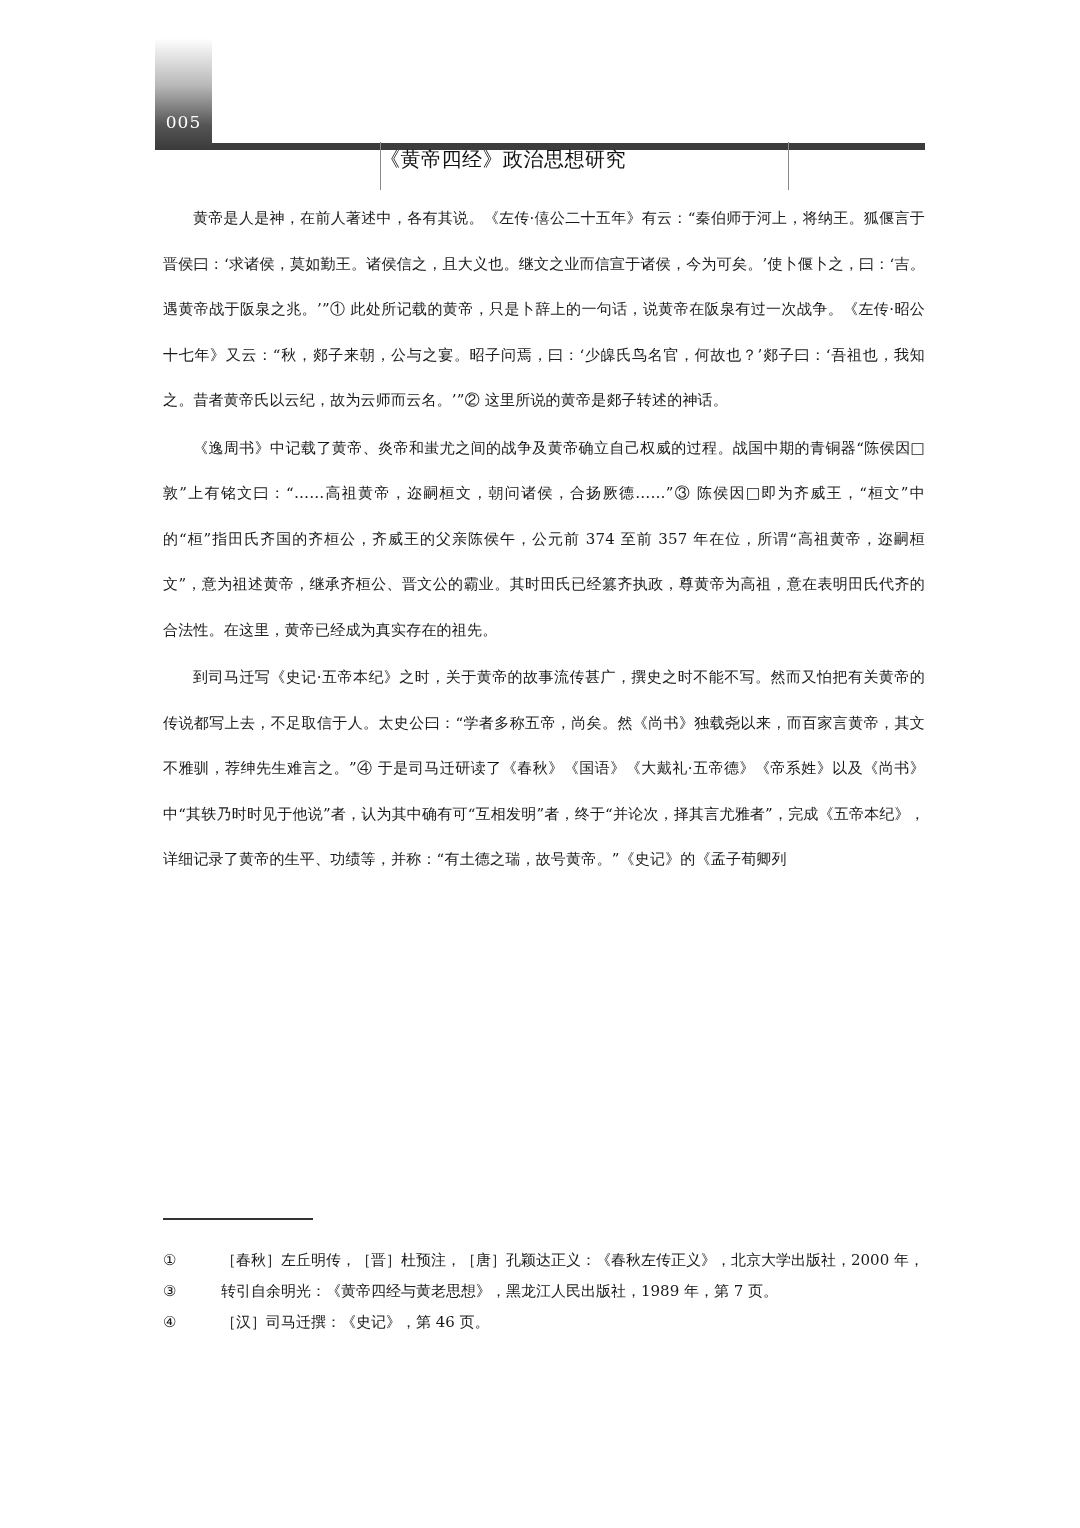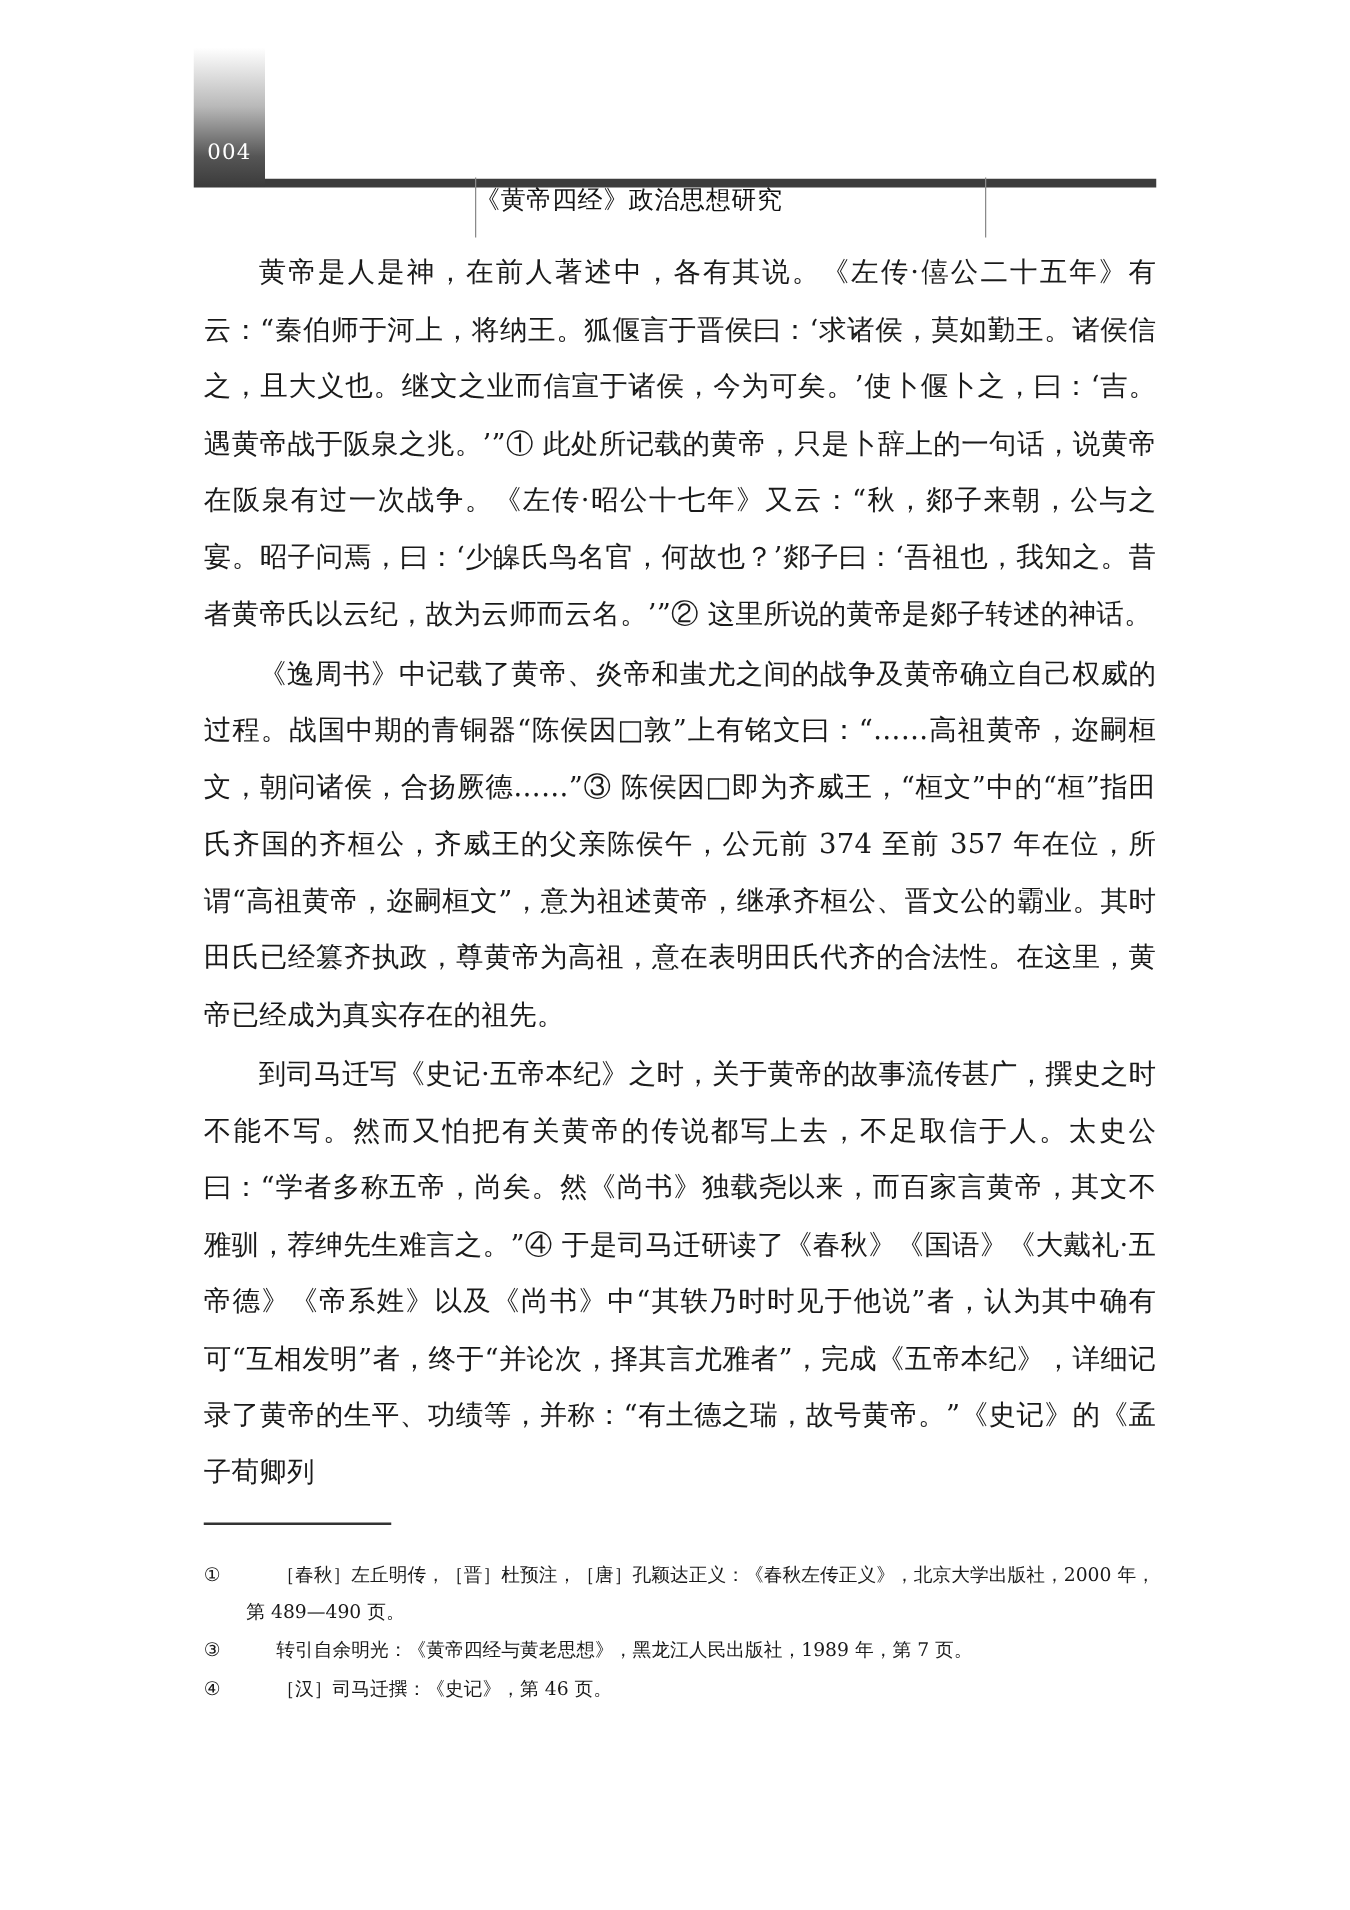--- a/index.html
+++ b/index.html
@@ -78,21 +78,21 @@
 
   
   .body-col {
     position: absolute;
     left: 163px;
     top: 196px;
     width: 762px;
   }
   p.para {
     margin: 0 0 2px 0;
-    font-size: 22px;
+    font-size: 15px;
     line-height: 45.5px;
     text-align: justify;
     text-justify: inter-character;
     text-indent: 2em;
     letter-spacing: 0.2px;
     font-family: "DejaVu Serif", "Liberation Serif", serif;
   }
 
   
   .footnote-rule {
@@ -129,21 +129,21 @@
     padding-left: 34px;
   }
 </style>
 </head>
 <body>
 
 <div class="page">
 
   <div class="header">
     <div class="folio-block"></div>
-    <div class="folio-num">004</div>
+    <div class="folio-num">005</div>
     <div class="header-rule"></div>
     <div class="header-tick tick-left"></div>
     <div class="header-tick tick-right"></div>
     <div class="header-title">《黄帝四经》政治思想研究</div>
   </div>
 
   <div class="body-col">
     <p class="para">
       <span>黄帝是人是神，在前人著述中，各有其说。《左传·僖公二十五年》有云：“秦伯师于河上，将纳王。狐偃言于晋侯曰：‘求诸侯，莫如勤王。诸侯信之，且大义也。继文之业而信宣于诸侯，今为可矣。’使卜偃卜之，曰：‘吉。遇黄帝战于阪泉之兆。’”① 此处所记载的黄帝，只是卜辞上的一句话，说黄帝在阪泉有过一次战争。《左传·昭公十七年》又云：“秋，郯子来朝，公与之宴。昭子问焉，曰：‘少皞氏鸟名官，何故也？’郯子曰：‘吾祖也，我知之。昔者黄帝氏以云纪，故为云师而云名。’”② 这里所说的黄帝是郯子转述的神话。</span>
     </p>
@@ -153,21 +153,20 @@
     <p class="para">
       <span>到司马迁写《史记·五帝本纪》之时，关于黄帝的故事流传甚广，撰史之时不能不写。然而又怕把有关黄帝的传说都写上去，不足取信于人。太史公曰：“学者多称五帝，尚矣。然《尚书》独载尧以来，而百家言黄帝，其文不雅驯，荐绅先生难言之。”④ 于是司马迁研读了《春秋》《国语》《大戴礼·五帝德》《帝系姓》以及《尚书》中“其轶乃时时见于他说”者，认为其中确有可“互相发明”者，终于“并论次，择其言尤雅者”，完成《五帝本纪》，详细记录了黄帝的生平、功绩等，并称：“有土德之瑞，故号黄帝。”《史记》的《孟子荀卿列</span>
     </p>
   </div>
 
   <div class="footnote-rule"></div>
 
   <div class="footnotes">
     <div class="fn-item">
       <span class="fn-marker">①</span><span class="fn-text">［春秋］左丘明传，［晋］杜预注，［唐］孔颖达正义：《春秋左传正义》，北京大学出版社，2000 年，</span>
-      <span class="fn-cont">第 489—490 页。</span>
     </div>
     <div class="fn-item">
       <span class="fn-marker">③</span><span class="fn-text">转引自余明光：《黄帝四经与黄老思想》，黑龙江人民出版社，1989 年，第 7 页。</span>
     </div>
     <div class="fn-item">
       <span class="fn-marker">④</span><span class="fn-text">［汉］司马迁撰：《史记》，第 46 页。</span>
     </div>
   </div>
 
 </div>

